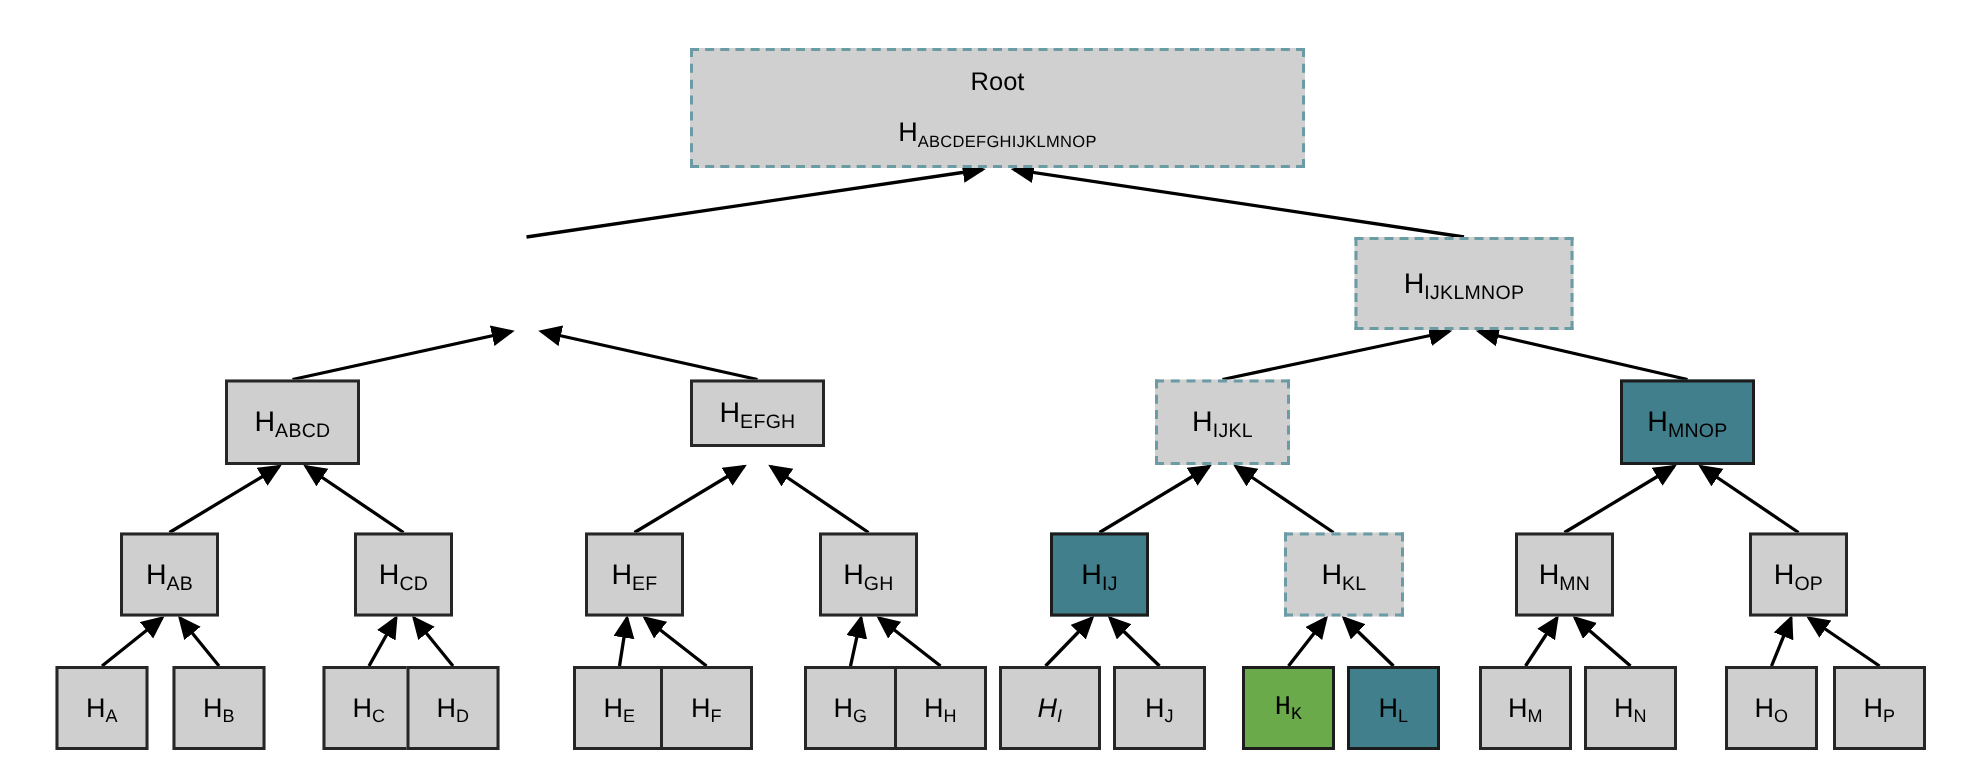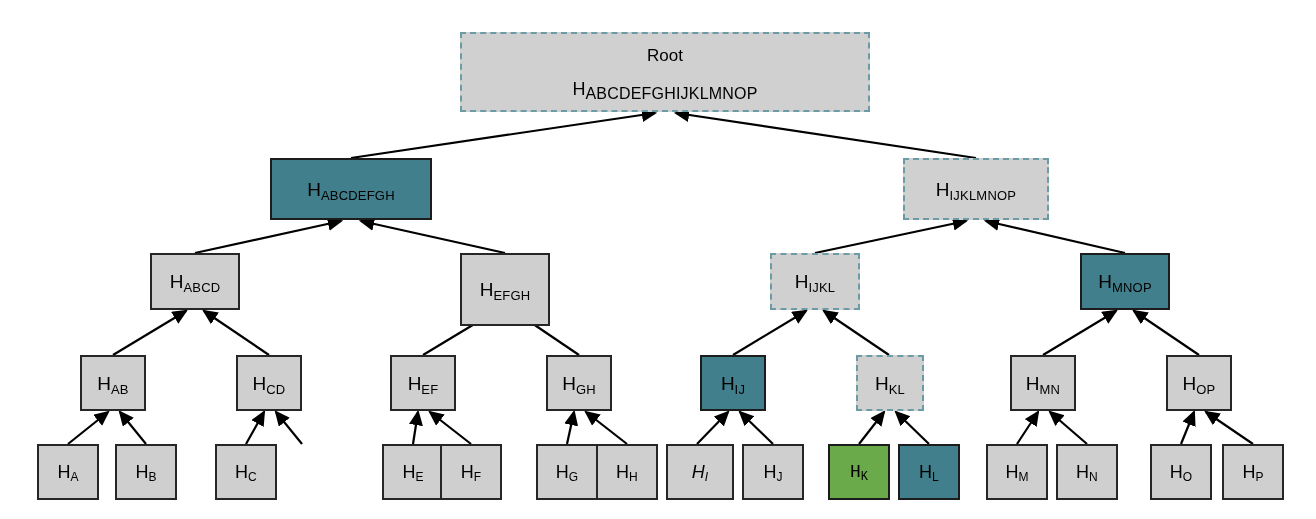--- a/index.html
+++ b/index.html
@@ -74,21 +74,21 @@
     letter-spacing: 0.2px;
   }
   .node.root .title {
     font-size: 17px;
     margin-bottom: 16px;
   }
   .node.root .hash .h {
     font-size: 18px;
   }
   .node.root .hash .sub {
-    font-size: 16px;
+    font-size: 11px;
   }
   .node.wide .hash .h {
     font-size: 19px;
   }
   .node.wide .hash .sub {
     font-size: 13px;
   }
   .node.leaf .hash .h {
     font-size: 18px;
   }
@@ -138,30 +138,27 @@
         <line x1="1087" y1="444" x2="1050" y2="412" stroke="#000000" stroke-width="2.2" marker-end="url(#arrowhead)"></line>
         <line x1="1181" y1="444" x2="1194" y2="412" stroke="#000000" stroke-width="2.2" marker-end="url(#arrowhead)"></line>
         <line x1="1253" y1="444" x2="1206" y2="412" stroke="#000000" stroke-width="2.2" marker-end="url(#arrowhead)"></line>
       </g>
   </svg>
   <div id="node-layer">
       <div class="node proof root" style="left: 460px; top: 32px; width: 410px; height: 80px;">
         <div class="title">Root</div>
         <div class="hash"><span class="h">H</span><span class="sub">ABCDEFGHIJKLMNOP</span></div>
       </div>
-      <div class="node highlight wide" style="left: 270px; top: 158px; width: 162px; height: 62px;">
-        <div class="hash"><span class="h">H</span><span class="sub">ABCDEFGH</span></div>
-      </div>
       <div class="node proof wide" style="left: 903px; top: 158px; width: 146px; height: 62px;">
         <div class="hash"><span class="h">H</span><span class="sub">IJKLMNOP</span></div>
       </div>
       <div class="node plain mid" style="left: 150px; top: 253px; width: 90px; height: 57px; text-align: center;">
         <div class="hash"><span class="h">H</span><span class="sub">ABCD</span></div>
       </div>
-      <div class="node plain mid" style="left: 460px; top: 253px; width: 90px; height: 73px;">
+      <div class="node plain mid" style="left: 460px; top: 253px; width: 90px; height: 45px;">
         <div class="hash"><span class="h">H</span><span class="sub">EFGH</span></div>
       </div>
       <div class="node proof mid" style="left: 770px; top: 253px; width: 90px; height: 57px;">
         <div class="hash"><span class="h">H</span><span class="sub">IJKL</span></div>
       </div>
       <div class="node highlight mid" style="left: 1080px; top: 253px; width: 90px; height: 57px;">
         <div class="hash"><span class="h">H</span><span class="sub">MNOP</span></div>
       </div>
       <div class="node plain mid" style="left: 80px; top: 355px; width: 66px; height: 56px;">
         <div class="hash"><span class="h">H</span><span class="sub">AB</span></div>
@@ -171,37 +168,40 @@
       </div>
       <div class="node plain mid" style="left: 236px; top: 355px; width: 66px; height: 56px;">
         <div class="hash"><span class="h">H</span><span class="sub">CD</span></div>
       </div>
       <div class="node plain mid" style="left: 546px; top: 355px; width: 66px; height: 56px;">
         <div class="hash"><span class="h">H</span><span class="sub">GH</span></div>
       </div>
       <div class="node highlight mid" style="left: 700px; top: 355px; width: 66px; height: 56px;">
         <div class="hash"><span class="h">H</span><span class="sub">IJ</span></div>
       </div>
-      <div class="node proof mid" style="left: 856px; top: 355px; width: 68px; height: 56px; align-items: center;">
+      <div class="node proof mid" style="left: 856px; top: 355px; width: 80px; height: 56px; align-items: center;">
         <div class="hash"><span class="h">H</span><span class="sub">KL</span></div>
       </div>
       <div class="node plain mid" style="left: 1010px; top: 355px; width: 66px; height: 56px;">
         <div class="hash"><span class="h">H</span><span class="sub">MN</span></div>
       </div>
       <div class="node plain mid" style="left: 1166px; top: 355px; width: 66px; height: 56px;">
         <div class="hash"><span class="h">H</span><span class="sub">OP</span></div>
       </div>
       <div class="node plain leaf" style="left: 37px; top: 444px; width: 62px; height: 56px;">
         <div class="hash"><span class="h">H</span><span class="sub">A</span></div>
       </div>
       <div class="node plain leaf" style="left: 115px; top: 444px; width: 62px; height: 56px;">
         <div class="hash"><span class="h">H</span><span class="sub">B</span></div>
       </div>
       <div class="node plain leaf" style="left: 215px; top: 444px; width: 62px; height: 56px;">
         <div class="hash"><span class="h">H</span><span class="sub">C</span></div>
+      </div>
+      <div class="node plain leaf" style="left: 271px; top: 444px; width: 62px; height: 56px;">
+        <div class="hash"><span class="h">H</span><span class="sub">D</span></div>
       </div>
       <div class="node plain leaf" style="left: 382px; top: 444px; width: 62px; height: 56px;">
         <div class="hash"><span class="h">H</span><span class="sub">E</span></div>
       </div>
       <div class="node plain leaf" style="left: 440px; top: 444px; width: 62px; height: 56px;">
         <div class="hash"><span class="h">H</span><span class="sub">F</span></div>
       </div>
       <div class="node plain leaf" style="left: 536px; top: 444px; width: 62px; height: 56px;">
         <div class="hash"><span class="h">H</span><span class="sub">G</span></div>
       </div>

